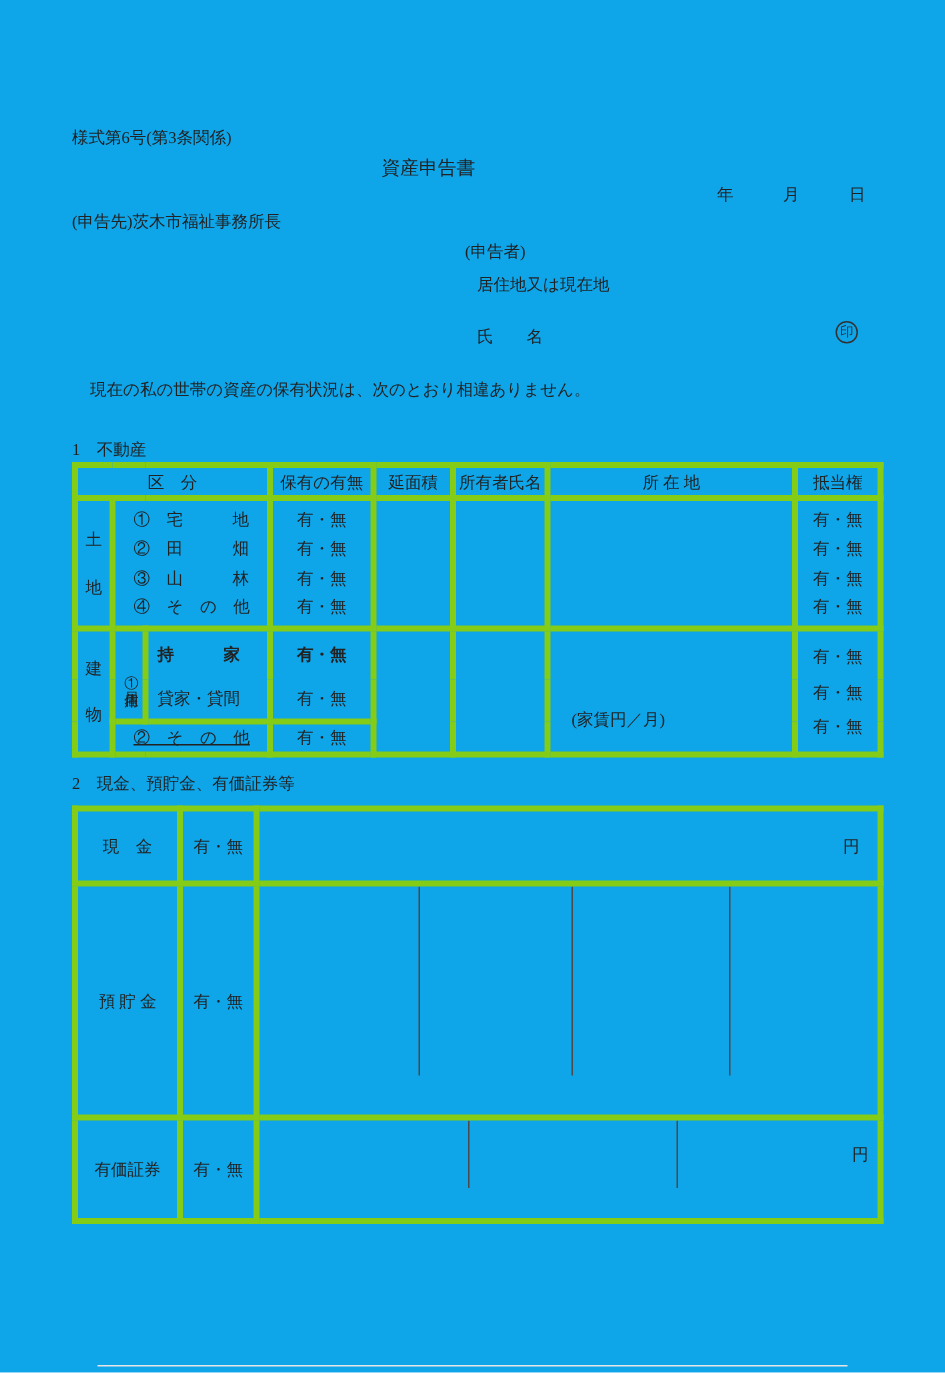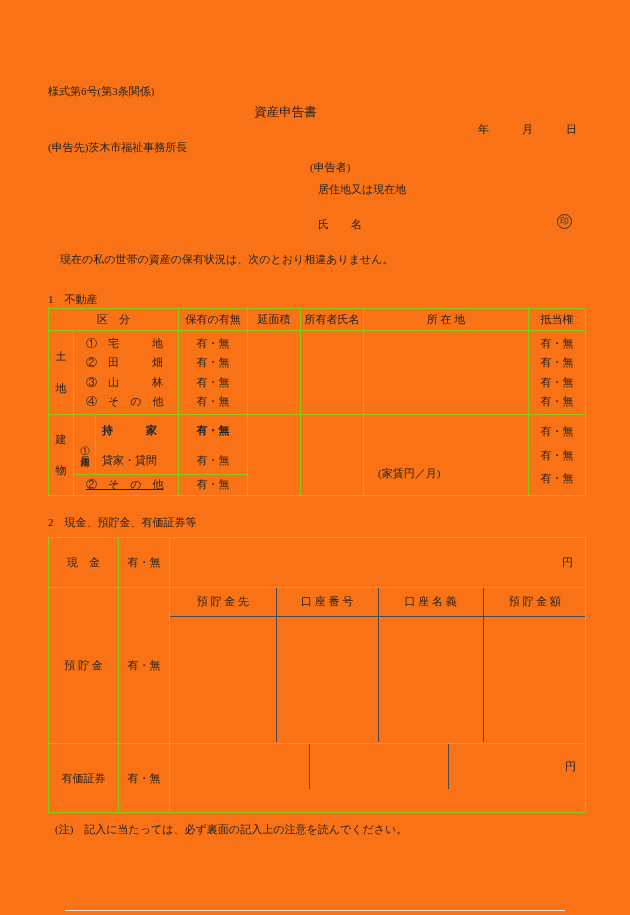--- a/index.html
+++ b/index.html
@@ -1,26 +1,26 @@
 <!DOCTYPE html>
 <html><head>
 <meta charset="utf-8">
 <style>
   html,body { margin:0; padding:0; background:#ffffff; }
   .page {
     position:relative; width:630px; height:915px;
-    background:#f97316; color:#222;
+    background:#0ea5e9; color:#222;
     font-family:"Liberation Serif","DejaVu Serif",serif;
     font-size:11px; overflow:hidden;
   }
   .abs { position:absolute; white-space:nowrap; }
 
   
   table { border-collapse:collapse; table-layout:fixed; }
-  .t1 td, .t2 td { border:1px solid #84cc16; font-size:11px; padding:0; vertical-align:middle; }
+  .t1 td, .t2 td { border:4px solid #84cc16; font-size:11px; padding:0; vertical-align:middle; }
   .t1 { position:absolute; left:48px; top:308px; width:537px; }
   .t2 { position:absolute; left:48px; top:537px; width:537px; }
 
   .center { text-align:center; }
   .nb { border-bottom:none !important;font-weight:bold; }
   .nt { border-top:none !important; }
 
   .vlabel-inner { display:flex; flex-direction:column; justify-content:space-evenly; align-items:center; }
   .vsmall { writing-mode:vertical-rl; text-orientation:upright; font-size:9.5px; text-align:center; letter-spacing:1px; }
 
@@ -185,26 +185,20 @@
       <td class="center">有・無</td>
       <td class="sub">
         <table class="t2n">
           <colgroup>
             <col style="width:106px">
                 <col style="width:102px">
                 <col style="width:105px">
                 <col style="width:103px">
           </colgroup>
           <tbody>
-                <tr class="hdr" style="height:28px;">
-            <td>預 貯 金 先</td>
-            <td>口 座 番 号</td>
-            <td>口 座 名 義</td>
-            <td>預 貯 金 額</td>
-          </tr>
           <tr style="height:126px;">
             <td></td>
             <td></td>
             <td></td>
             <td></td>
           </tr>
         </tbody>
             </table>
       </td>
     </tr>
@@ -226,16 +220,15 @@
               <span>円</span>
             </td>
           </tr>
         </tbody>
             </table>
       </td>
     </tr>
   </tbody>
     </table>
 
-  <div class="abs" style="left:55px; top:822px;">(注)　記入に当たっては、必ず裏面の記入上の注意を読んでください。</div>
 
   <div class="bottom-scan-line"></div>
 </div>
 
 </body></html>

